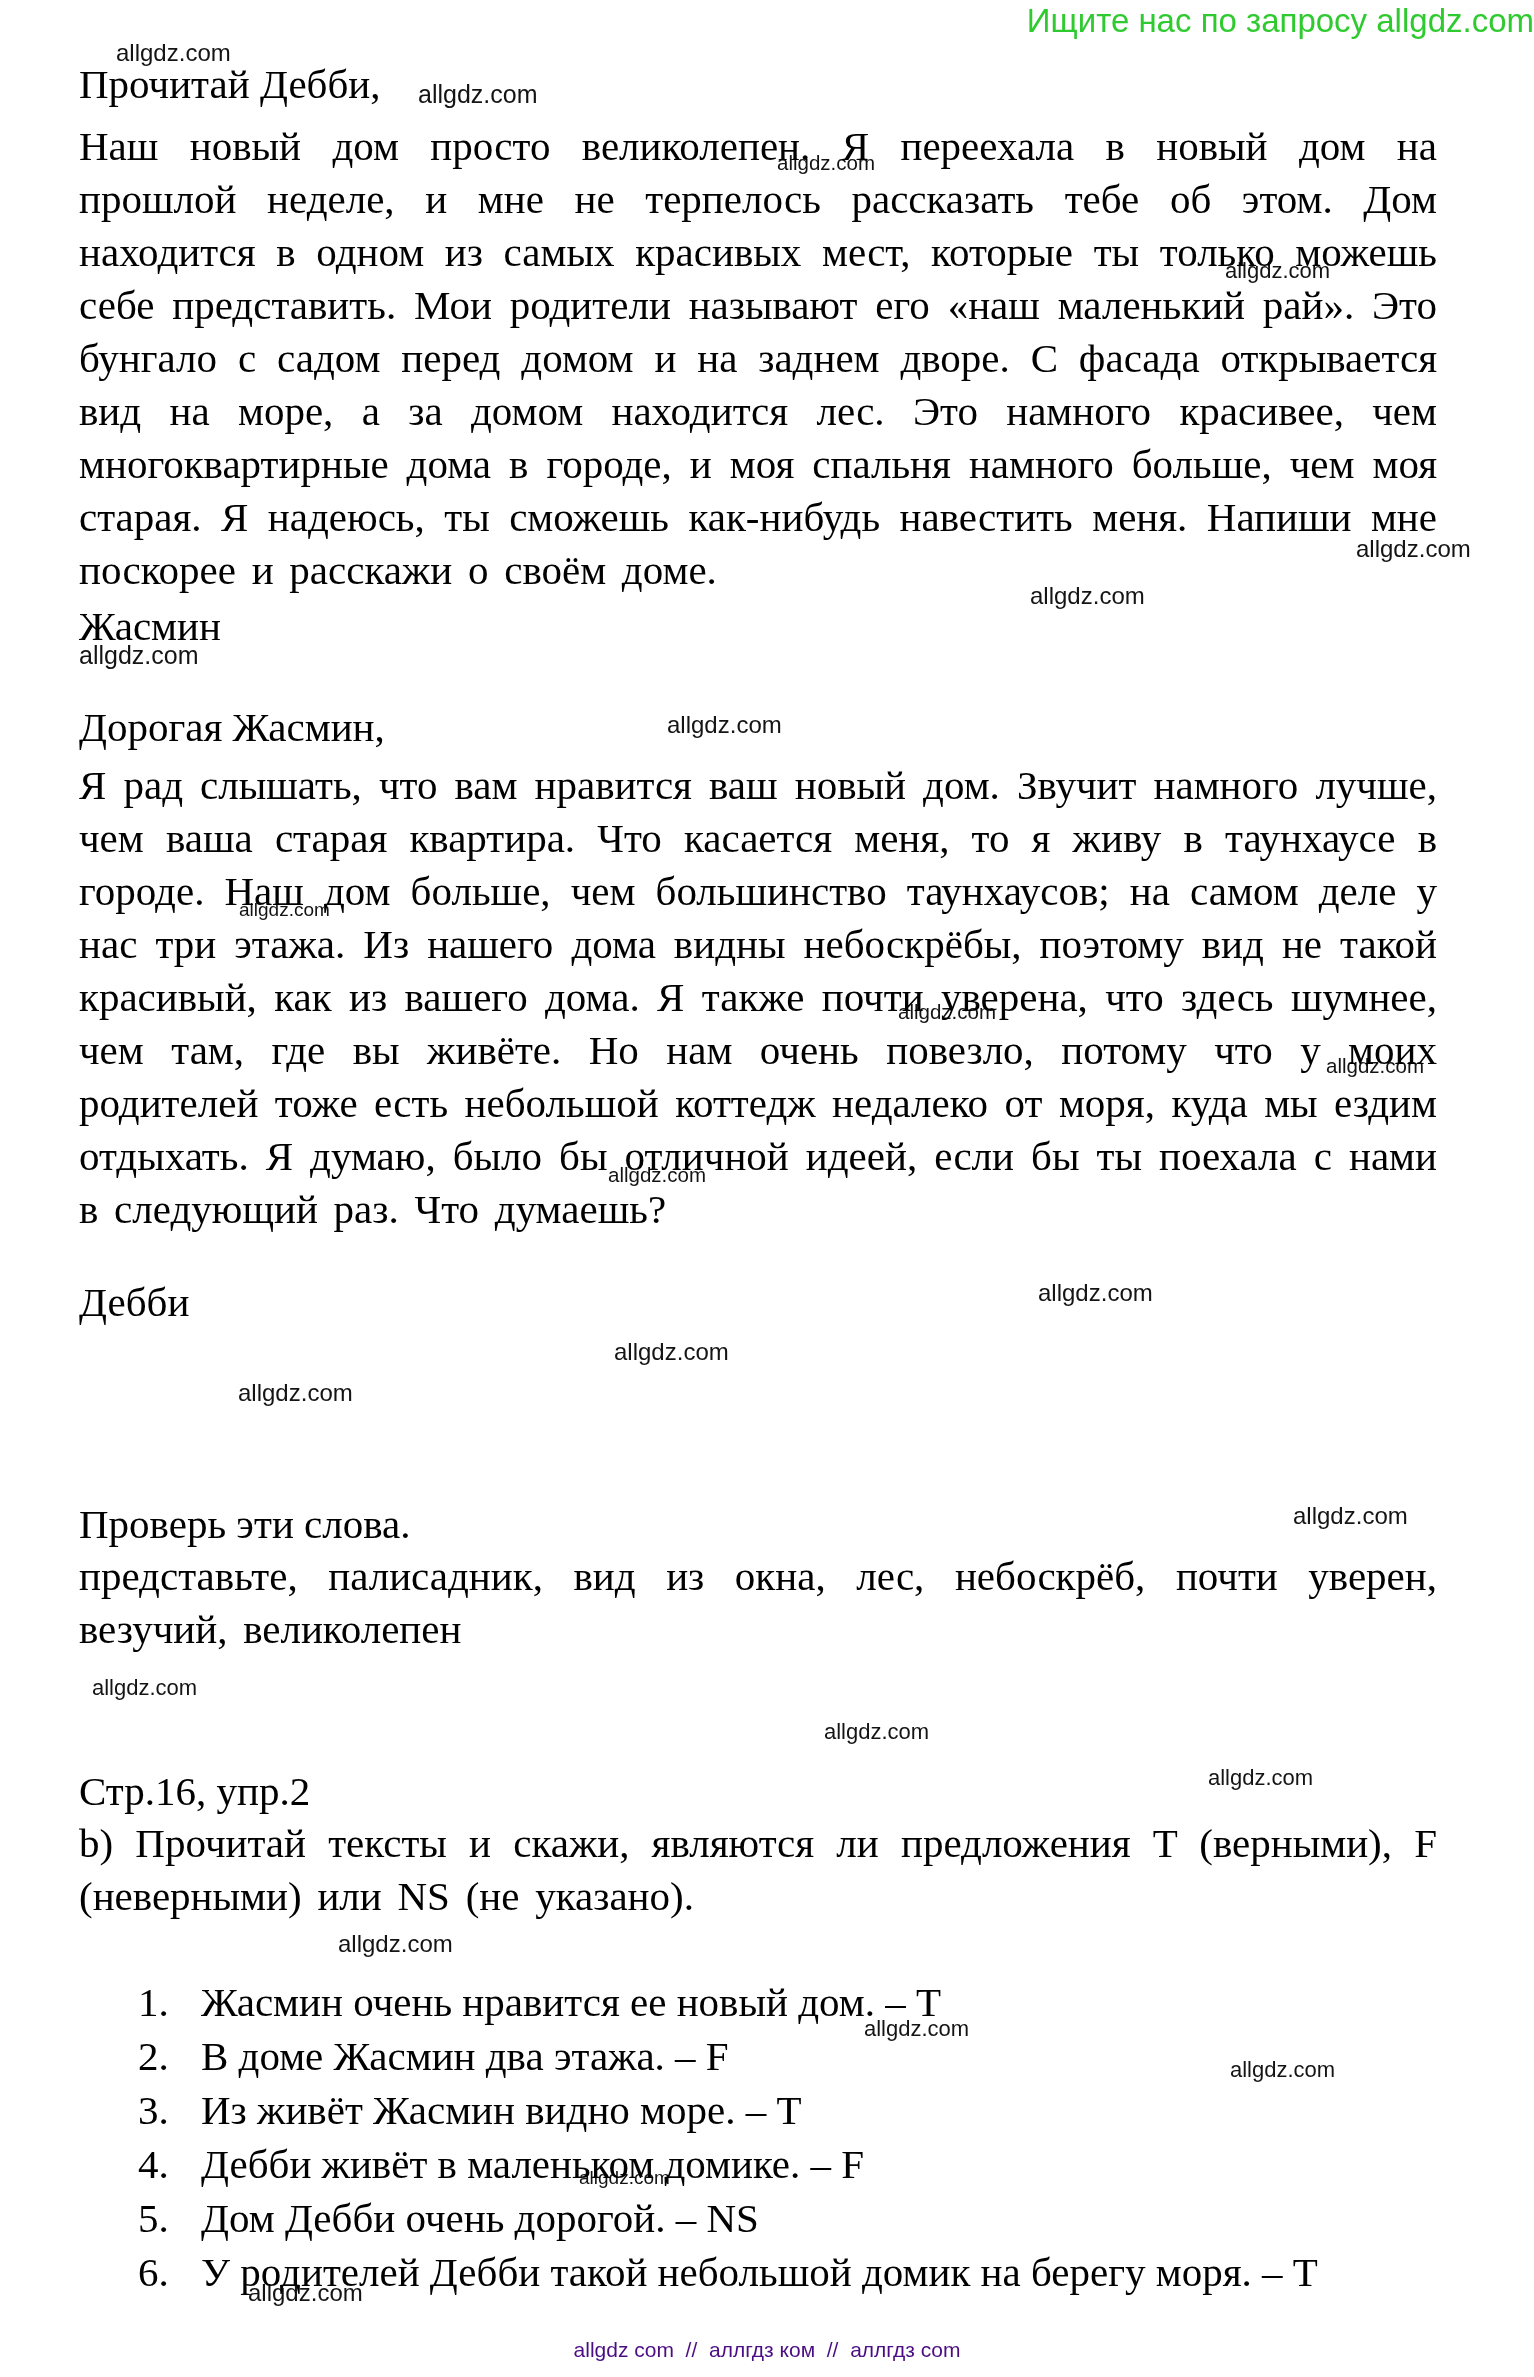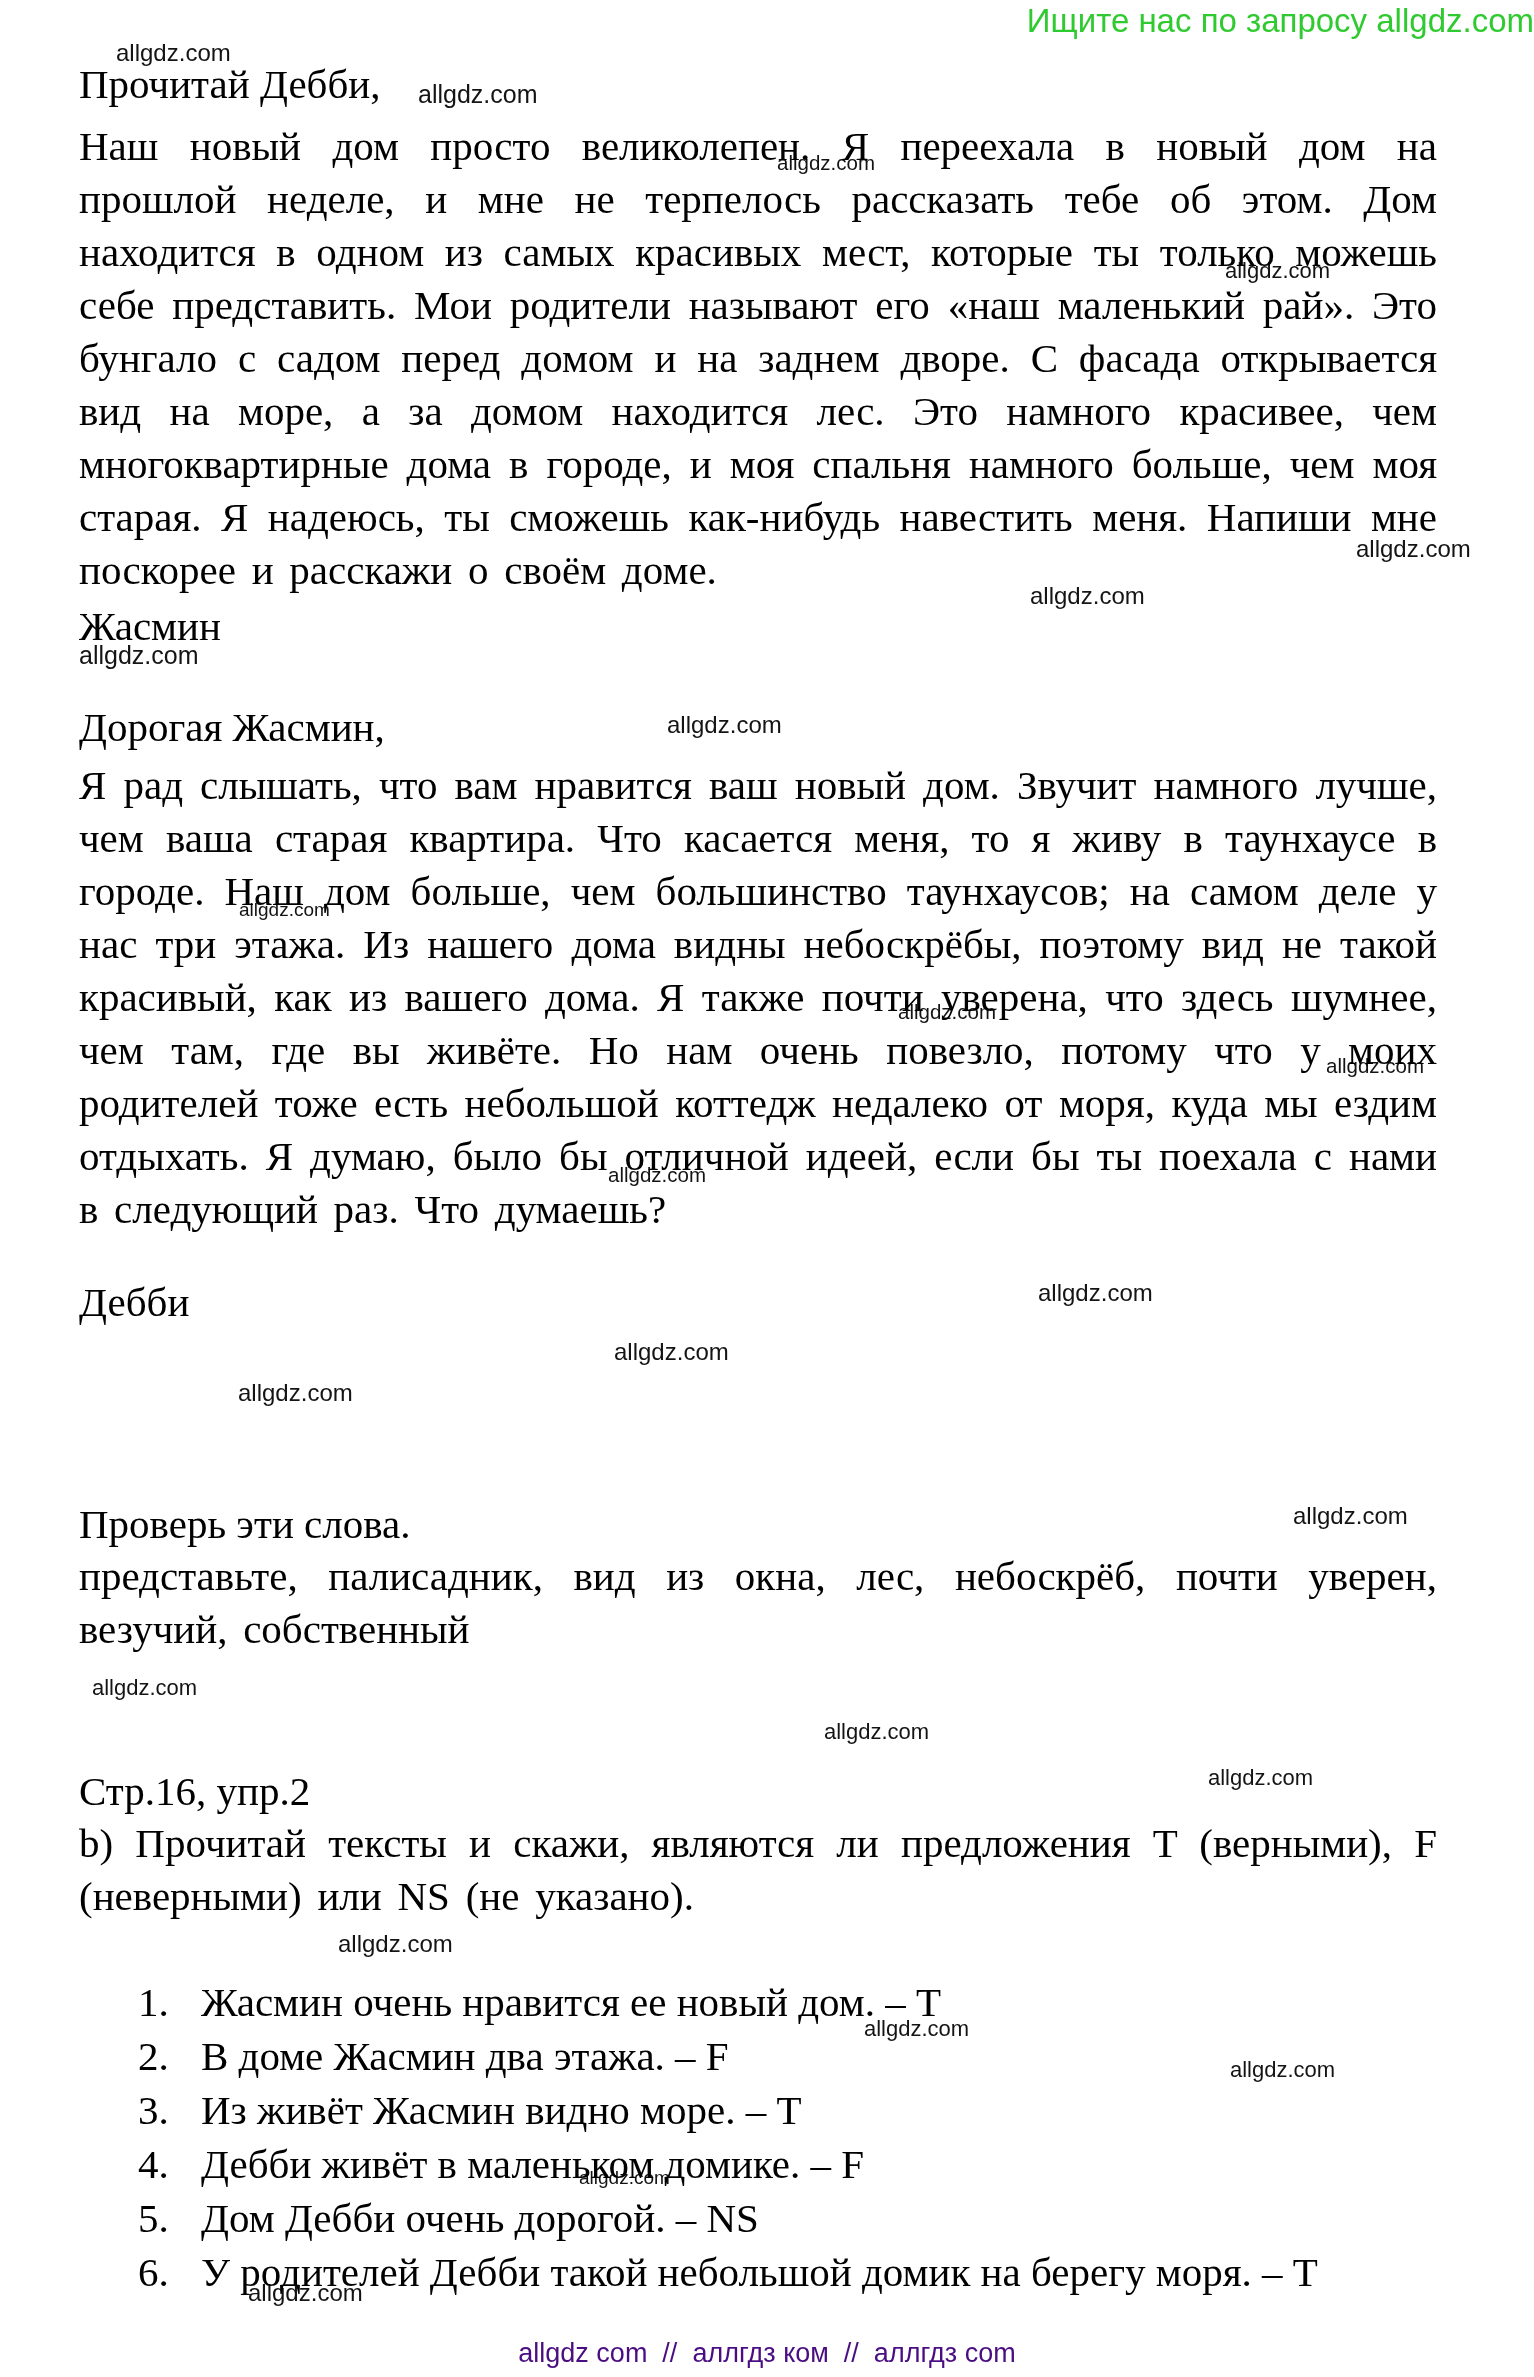--- a/index.html
+++ b/index.html
@@ -64,21 +64,21 @@
     font-family:"Liberation Sans", sans-serif;
     color:#141414;
     white-space:nowrap;
     line-height:1;
   }
   .footer{
     position:absolute;
     top:2338px;left:0;width:100%;
     text-align:center;
     font-family:"Liberation Sans", sans-serif;
-    font-size:27px;
+    font-size:21px;
     white-space:pre;
   }
 </style>
 </head>
 <body>
 
 <div class="page">
 
   <div class="green-header" style="color: rgb(47, 202, 47);">Ищите нас по запросу allgdz.com</div>
 
@@ -111,21 +111,21 @@
 
   <div class="serif-block salutation1">Прочитай Дебби,</div>
   <div class="serif-block para1 justify">Наш новый дом просто великолепен. Я переехала в новый дом на прошлой неделе, и мне не терпелось рассказать тебе об этом. Дом находится в одном из самых красивых мест, которые ты только можешь себе представить. Мои родители называют его «наш маленький рай». Это бунгало с садом перед домом и на заднем дворе. С фасада открывается вид на море, а за домом находится лес. Это намного красивее, чем многоквартирные дома в городе, и моя спальня намного больше, чем моя старая. Я надеюсь, ты сможешь как-нибудь навестить меня. Напиши мне поскорее и расскажи о своём доме.</div>
   <div class="serif-block salutation2">Дорогая Жасмин,</div>
 
   <div class="serif-block sig1">Жасмин</div>
   <div class="serif-block para2 justify">Я рад слышать, что вам нравится ваш новый дом. Звучит намного лучше, чем ваша старая квартира. Что касается меня, то я живу в таунхаусе в городе. Наш дом больше, чем большинство таунхаусов; на самом деле у нас три этажа. Из нашего дома видны небоскрёбы, поэтому вид не такой красивый, как из вашего дома. Я также почти уверена, что здесь шумнее, чем там, где вы живёте. Но нам очень повезло, потому что у моих родителей тоже есть небольшой коттедж недалеко от моря, куда мы ездим отдыхать. Я думаю, было бы отличной идеей, если бы ты поехала с нами в следующий раз. Что думаешь?</div>
   <div class="serif-block sig2">Дебби</div>
 
   <div class="serif-block vocab-title">Проверь эти слова.</div>
-  <div class="serif-block vocab-words justify">представьте, палисадник, вид из окна, лес, небоскрёб, почти уверен, везучий, собственный</div>
+  <div class="serif-block vocab-words justify">представьте, палисадник, вид из окна, лес, небоскрёб, почти уверен, везучий, великолепен</div>
 
   <div class="serif-block pageref2">Стр.16, упр.2</div>
   <div class="serif-block task justify">b) Прочитай тексты и скажи, являются ли предложения T (верными), F (неверными) или NS (не указано).</div>
 
   <div class="items">
     <div class="item">
       <span class="num">1.</span>
       <span class="itext">Жасмин очень нравится ее новый дом. – T</span>
     </div>
     <div class="item">

